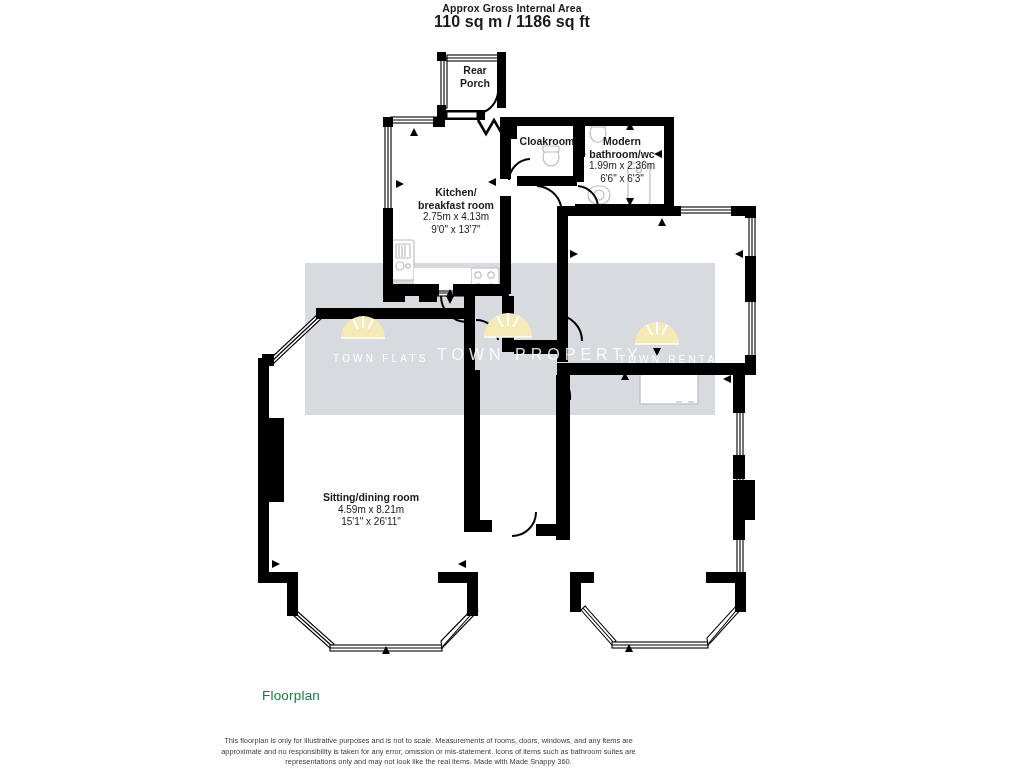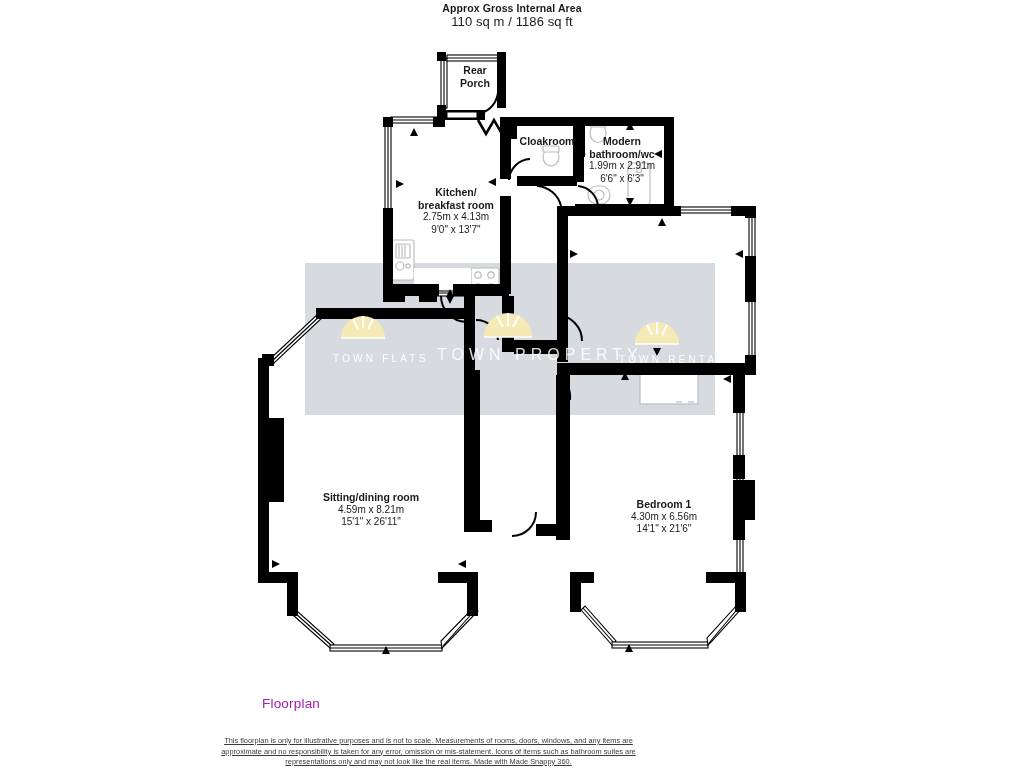--- a/index.html
+++ b/index.html
@@ -31,22 +31,22 @@
     width: 1024px;
     text-align: center;
   }
   .header .line1 {
     font-size: 10.5px;
     font-weight: bold;
     letter-spacing: 0.1px;
     line-height: 13px;
   }
   .header .line2 {
-    font-size: 13px;
-    font-weight: normal;
+    font-size: 16px;
+    font-weight: bold;
     letter-spacing: 0.1px;
     line-height: 13px;
   }
 
   
   .plan {
     position: absolute;
     left: 0;
     top: 0;
     width: 1024px;
@@ -103,36 +103,34 @@
     letter-spacing: 5px;
     opacity: 0.85;
   }
 
   
   .floorplan-caption {
     position: absolute;
     left: 262px;
     top: 688px;
     font-size: 13.5px;
-    color: #a21caf;
+    color: #15803d;
     letter-spacing: 0.2px;
-    margin-top: 8px;
   }
   .disclaimer {
     position: absolute;
     left: 0;
     top: 736px;
     width: 857px;
     text-align: center;
     font-size: 7.4px;
     color: #3a3a3a;
     line-height: 10.5px;
     padding: 0 220px;
     box-sizing: border-box;
-    text-decoration: underline;
   }
 </style>
 </head>
 <body>
 
 <div id="page">
 
   <div class="header">
     <div class="line1">Approx Gross Internal Area</div>
     <div class="line2">110 sq m / 1186 sq ft</div>
@@ -379,37 +377,32 @@
     <span class="name">Porch</span>
   </div>
 
   <div class="room-label" style="left:512px; top:135px; width:70px;">
     <span class="name">Cloakroom</span>
   </div>
 
   <div class="room-label" style="left:578px; top:135px; width:88px;">
     <span class="name">Modern</span>
     <span class="name">bathroom/wc</span>
-    <span class="dim">1.99m x 2.91m</span>
+    <span class="dim">1.99m x 2.36m</span>
     <span class="dim">6'6" x 6'3"</span>
   </div>
 
   <div class="room-label" style="left:396px; top:186px; width:120px;">
     <span class="name">Kitchen/</span>
     <span class="name">breakfast room</span>
     <span class="dim">2.75m x 4.13m</span>
     <span class="dim">9'0" x 13'7"</span>
   </div>
 
 
-  <div class="room-label" style="left:601px; top:498px; width:126px;">
-    <span class="name">Bedroom 1</span>
-    <span class="dim">4.30m x 6.56m</span>
-    <span class="dim">14'1" x 21'6"</span>
-  </div>
 
   <div class="room-label" style="left:296px; top:463px; width:150px;margin-top:28px;">
     <span class="name">Sitting/dining room</span>
     <span class="dim">4.59m x 8.21m</span>
     <span class="dim">15'1" x 26'11"</span>
   </div>
 
   <div class="floorplan-caption">Floorplan</div>
   <div class="disclaimer">This floorplan is only for illustrative purposes and is not to scale. Measurements of rooms, doors, windows, and any items are approximate and no responsibility is taken for any error, omission or mis-statement. Icons of items such as bathroom suites are representations only and may not look like the real items. Made with Made Snappy 360.</div>
 

